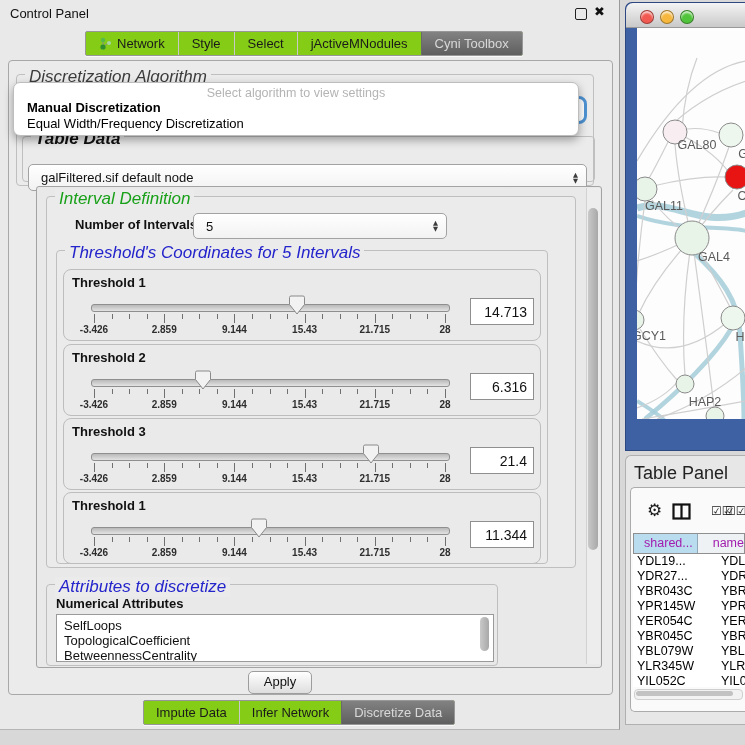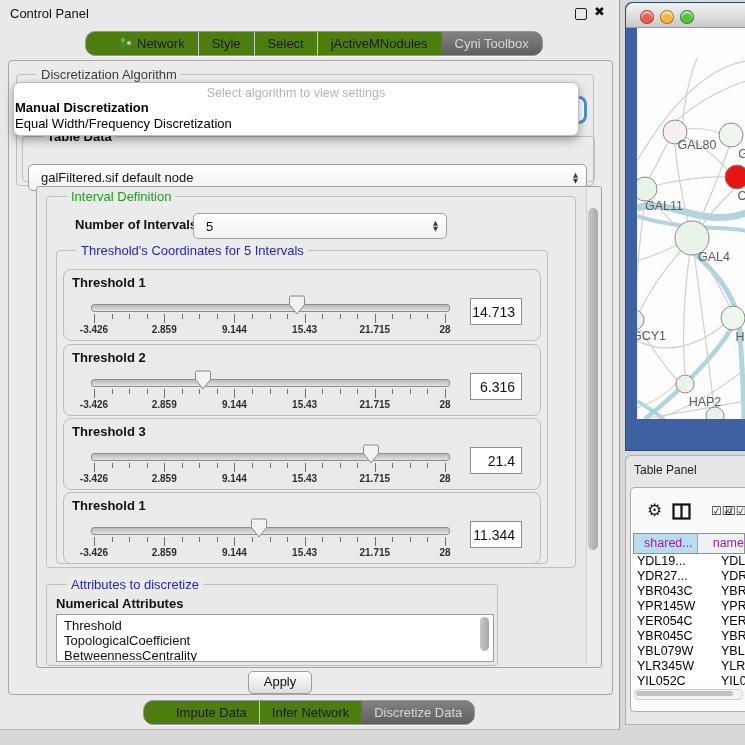--- a/index.html
+++ b/index.html
@@ -8,79 +8,79 @@
   .abs{position:absolute;}
 
   
   #control-window{left:0;top:0;width:619px;height:729px;background:#e9e9e9;
     border-right:1px solid #9a9a9a;border-bottom:1px solid #b5b5b5;}
   #cp-title{left:10px;top:6px;font-size:13px;color:#111;}
   #cp-float{left:575px;top:8px;width:10px;height:10px;border:1.5px solid #222;border-radius:2px;background:transparent;}
   #cp-close{left:594px;top:4px;font-size:13px;font-weight:bold;color:#111;font-family:"DejaVu Sans",sans-serif;}
 
   
-  .pill{display:inline-flex;border:1px solid #979797;border-radius:10px;background:#4d7c0f;overflow:hidden;
-        height:23px;box-shadow:0 1px 0 rgba(255,255,255,.7);padding-left:20px;}
+  .pill{display:inline-flex;border:1px solid #979797;border-radius:2px;background:#84cc16;overflow:hidden;
+        height:23px;box-shadow:0 1px 0 rgba(255,255,255,.7);}
   .seg{display:flex;align-items:center;padding:0 13px;font-size:13px;color:#1a1a1a;border-left:1px solid #c9c9c9;white-space:nowrap;}
   .seg:first-child{border-left:none;}
   .seg.selected{background:linear-gradient(#828282,#5f5f5f);color:#d8d8d8;border-left-color:#6a6a6a;}
   .seg .tabicon{margin-right:5px;display:inline-flex;}
   #top-tabs{left:85px;top:31px;}
   #bottom-tabs{left:143px;top:700px;}
   #bottom-tabs .seg{padding:0 12px;}
 
   
   #main-panel{left:8px;top:60px;width:603px;height:633px;background:#ebebeb;
     border:1px solid #a8a8a8;border-radius:4px;}
 
   
   .group{border:1px solid #bfbfbf;border-radius:4px;}
-  .group-title{position:absolute;top:-8px;left:20px;padding:0 4px;font-size:13px;background:#ebebeb;}
+  .group-title{position:absolute;top:-8px;left:8px;padding:0 4px;font-size:17px;background:#ebebeb;font-style:italic;}
   .t-gray{color:#3c3c3c;}
   .t-black{color:#111;font-weight:bold;}
   .t-green{color:#18a018;}
   .t-blue{color:#2424cc;}
 
   #group-algo{left:16px;top:74px;width:576px;height:110px;}
   #combo-algo{left:24px;top:96px;width:557px;height:22px;background:#fff;border:3px solid #4f93d3;border-radius:8px;}
   #group-tabledata{left:22px;top:136px;width:571px;height:44px;}
 
   .combo{background:linear-gradient(#ffffff,#f2f2f2);border:1px solid #a2a2a2;border-radius:5px;display:flex;align-items:center;}
   .combo-text{flex:1;padding-left:12px;font-size:13px;color:#111;white-space:nowrap;overflow:hidden;}
   .stepper{display:flex;flex-direction:column;align-items:center;margin-right:8px;color:#3c3c3c;
            font-family:"DejaVu Sans",sans-serif;font-size:6.5px;line-height:6px;}
   #combo-tabledata{left:28px;top:164px;width:557px;height:25px;}
   #combo-num{left:193px;top:213px;width:252px;height:24px;}
 
   
   #popup{left:13px;top:82px;width:564px;height:52px;background:#fff;border:1px solid #bdbdbd;border-radius:7px;
          box-shadow:0 4px 10px rgba(0,0,0,.35);z-index:40;}
   #popup-header{text-align:center;color:#b4b4b4;font-size:12.5px;padding-top:3px;height:14px;}
-  .popup-opt{padding-left:1px;font-size:13px;line-height:16px;color:#000;white-space:nowrap;}
+  .popup-opt{padding-left:13px;font-size:13px;line-height:16px;color:#000;white-space:nowrap;}
   .popup-opt.bold{font-weight:bold;}
 
   
   #scrollpane{left:36px;top:186px;width:564px;height:480px;background:#e9e9e9;border:1px solid #a3a3a3;border-radius:3px;}
   .vtrack{background:#ededed;border-left:1px solid #d2d2d2;}
   #main-vtrack{left:586px;top:188px;width:13px;height:476px;}
   .vthumb{background:linear-gradient(90deg,#c9c9c9,#a8a8a8);border-radius:5px;}
   #main-vthumb{left:588px;top:208px;width:10px;height:342px;}
 
   #group-interval{left:46px;top:196px;width:528px;height:370px;background:#ebebeb;}
   #lbl-numintervals{left:75px;top:217px;font-weight:bold;color:#111;}
   #group-thresh{left:56px;top:250px;width:490px;height:312px;}
 
   .tbox{position:absolute;left:6px;width:476px;height:70px;border:1px solid #bdbdbd;border-radius:8px;background:#eaeaea;}
   .tbox .tlabel{position:absolute;left:8px;top:5px;font-weight:bold;color:#111;}
   .track{position:absolute;left:27px;top:34px;width:357px;height:6px;border:1px solid #8f8f8f;border-radius:3px;
          background:linear-gradient(#b9b9b9,#e3e3e3);}
   .thumb{position:absolute;top:25px;width:16px;height:20px;}
   .tick{position:absolute;width:1px;background:#707070;}
   .ticklabel{position:absolute;top:54px;transform:translateX(-50%);font-size:10px;font-weight:bold;color:#2e2e2e;white-space:nowrap;}
-  .vfield{position:absolute;left:406px;top:28px;width:52px;height:27px;background:#fff;border:1px solid #8f8f8f;
+  .vfield{position:absolute;left:406px;top:28px;width:64px;height:27px;background:#fff;border:1px solid #8f8f8f;
           font-family:"Liberation Sans",sans-serif;font-size:14px;color:#111;text-align:right;padding:0 6px 0 0;box-sizing:border-box;}
 
   #group-attr{left:46px;top:584px;width:450px;height:80px;}
   #lbl-numattr{left:56px;top:596px;font-weight:bold;color:#111;}
   #attr-list{left:56px;top:614px;width:436px;height:46px;background:#fff;border:1px solid #9a9a9a;overflow:hidden;}
   .list-item{padding-left:7px;font-size:13px;line-height:15px;color:#111;white-space:nowrap;}
   #attr-vthumb{left:480px;top:617px;width:9px;height:34px;}
 
   #apply-button{left:248px;top:671px;width:62px;height:21px;background:linear-gradient(#ffffff,#dedede);
     border:1px solid #9d9d9d;border-radius:5px;text-align:center;line-height:20px;font-size:13px;color:#111;}
@@ -89,21 +89,21 @@
   #net-window{left:625px;top:2px;width:120px;height:447px;background:#3e61a3;
     border:1px solid #2c4781;border-right:none;border-top-left-radius:7px;}
   #net-titlebar{left:0;top:0;width:100%;height:24px;background:linear-gradient(#f4f4f4,#c9c9c9);
     border-top-left-radius:7px;border-bottom:1px solid #999;}
   .light{position:absolute;top:7px;width:12px;height:12px;border-radius:50%;box-shadow:inset 0 2px 2px rgba(255,255,255,.75);}
   #net-canvas{left:11px;top:25px;width:109px;height:391px;background:#fdfdfd;overflow:hidden;}
 
   
   #table-window{left:625px;top:455px;width:120px;height:268px;background:#e7e7e7;
     border:1px solid #b0b0b0;border-right:none;border-top-left-radius:6px;}
-  #tp-title{left:634px;top:463px;font-size:12px;color:#222;}
+  #tp-title{left:634px;top:463px;font-size:18px;color:#222;}
   #table-inner{left:630px;top:487px;width:115px;height:223px;background:#fafafa;
     border:1px solid #ababab;border-right:none;border-radius:5px 0 0 5px;}
   #tp-gear{left:647px;top:500px;font-size:17px;color:#1c1c1c;font-family:"DejaVu Sans",sans-serif;}
   #tp-split{left:672px;top:503px;}
   .tp-check{top:504px;font-size:12px;color:#1c1c1c;font-family:"DejaVu Sans",sans-serif;}
   #tp-check1{left:711px;} #tp-check2{left:725px;}
 
   #tp-header{left:633px;top:533px;width:112px;height:21px;display:flex;border:1px solid #8f8f8f;box-sizing:border-box;}
   .hcell{line-height:19px;font-size:12.5px;color:#a21caf;box-sizing:border-box;}
   #hcell-0{width:77px;background:#b9ddee;border-right:1px solid #8fa9b8;text-align:right;padding-right:4px;}
@@ -329,21 +329,21 @@
         <input class="vfield" value="11.344" style="">
       </div>
     </div>
 
   <div class="abs group" id="group-attr">
     <span class="group-title t-blue">Attributes to discretize</span>
   </div>
   <div class="abs" id="lbl-numattr">Numerical Attributes</div>
   <div class="abs" id="attr-list">
       <div style="height: 3px;"></div>
-      <div class="list-item">Threshold</div>
+      <div class="list-item">SelfLoops</div>
       <div class="list-item">TopologicalCoefficient</div>
       <div class="list-item">BetweennessCentrality</div>
     </div>
   <div class="abs vthumb" id="attr-vthumb"></div>
 
   <div class="abs" id="apply-button">Apply</div>
 
   <div class="abs pill" id="bottom-tabs">
       <div class="seg">
         <span>Impute Data</span>

